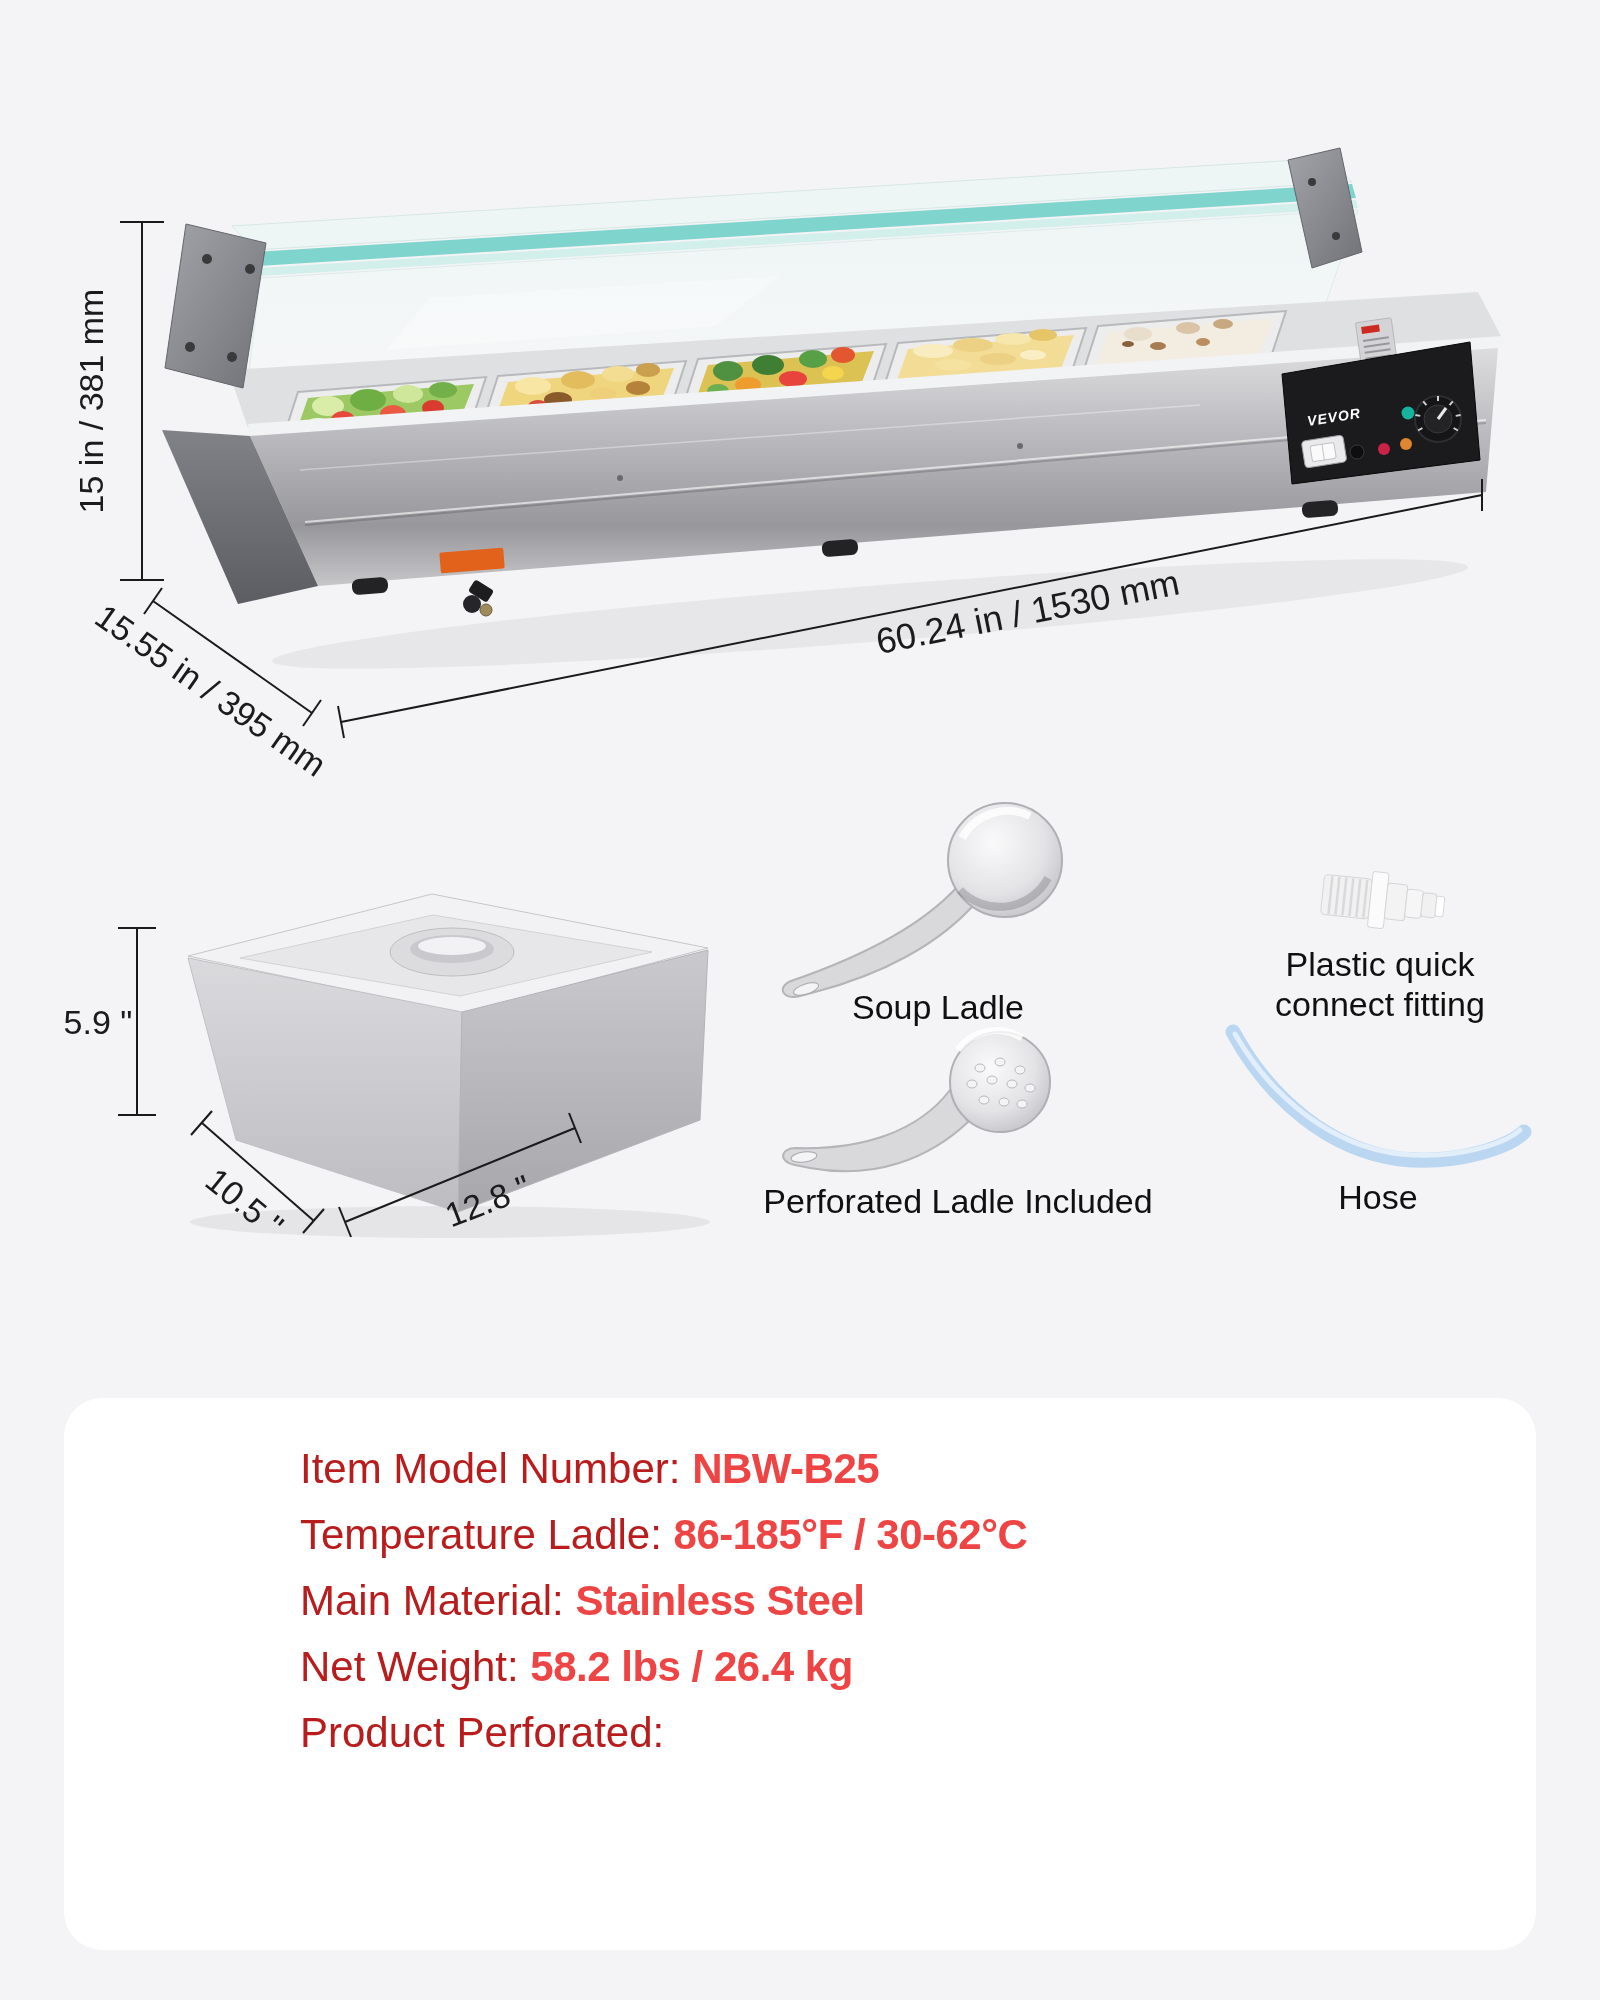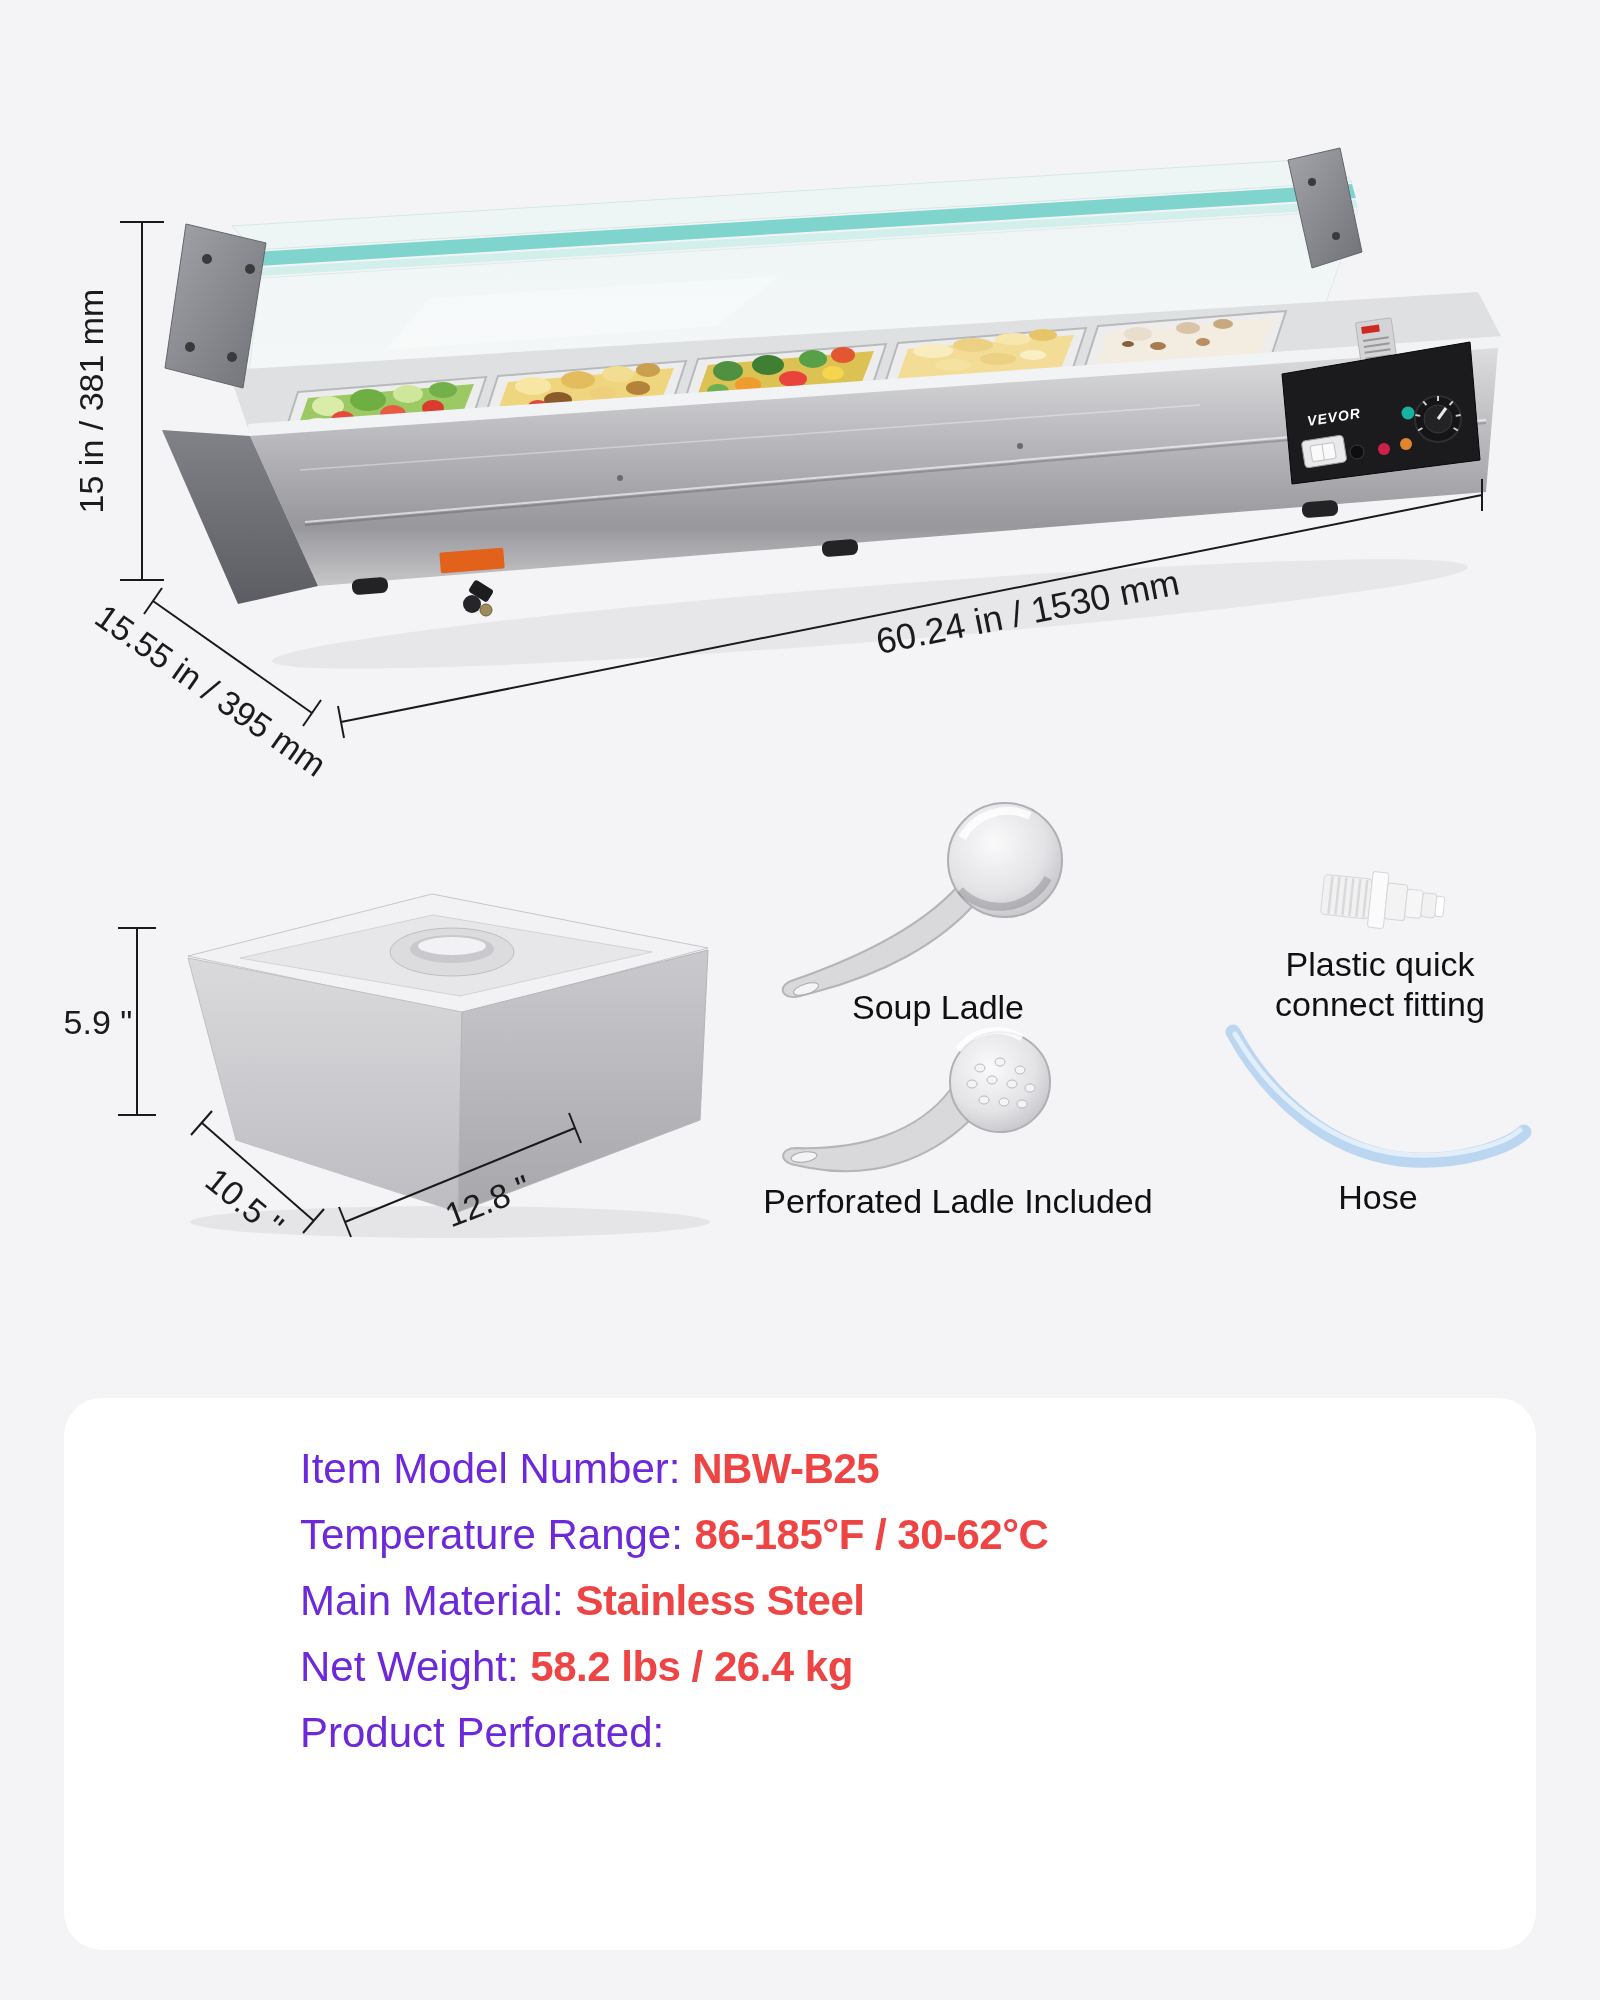--- a/index.html
+++ b/index.html
@@ -6,21 +6,21 @@
   .page{position:relative;width:1600px;height:2000px;background:#f4f4f6;overflow:hidden;
         font-family:"Liberation Sans",sans-serif;}
   svg{position:absolute;left:0;display:block;}
   svg text{font-family:"Liberation Sans",sans-serif;fill:#1b1b1b;}
   .dim-t{font-size:34px;}
   .dim-lg{font-size:36px;}
   .acc-t{font-size:34px;text-anchor:middle;fill:#101010;}
   .spec-card{position:absolute;left:64px;top:1398px;width:1472px;height:552px;background:#ffffff;
              border-radius:38px;box-sizing:border-box;padding:38px 40px 0 236px;}
   .spec-row{font-size:42px;line-height:66px;color:#161616;white-space:nowrap;}
-  .spec-label{color:#6d28d9;font-weight:400;}
+  .spec-label{color:#b91c1c;font-weight:400;}
   .spec-value{color:#ef4444;font-weight:700;letter-spacing:-0.5px;}
 </style>
 </head>
 <body>
 
 <div class="page">
 
   <svg width="1600" height="800" viewBox="0 0 1600 800" style="top:0">
     <defs>
       <linearGradient id="frontSteel" x1="0" y1="0" x2="0" y2="1">
@@ -307,21 +307,21 @@
       <path d="M1235,274 C 1272,338 1332,386 1400,394 C 1458,400 1506,383 1520,370" stroke="#e3eefb" stroke-width="5" fill="none" stroke-linecap="round"></path>
     </g>
     <text class="acc-t" x="1378" y="449">Hose</text>
   </svg>
 
   <div class="spec-card">
     <div class="spec-row">
       <span class="spec-label">Item Model Number: </span><span class="spec-value">NBW-B25</span>
     </div>
     <div class="spec-row">
-      <span class="spec-label">Temperature Range: </span><span class="spec-value">86-185°F / 30-62°C</span>
+      <span class="spec-label">Temperature Ladle: </span><span class="spec-value">86-185°F / 30-62°C</span>
     </div>
     <div class="spec-row">
       <span class="spec-label">Main Material: </span><span class="spec-value">Stainless Steel</span>
     </div>
     <div class="spec-row">
       <span class="spec-label">Net Weight: </span><span class="spec-value">58.2 lbs / 26.4 kg</span>
     </div>
     <div class="spec-row">
       <span class="spec-label">Product Perforated:</span><span class="spec-value"></span>
     </div>

